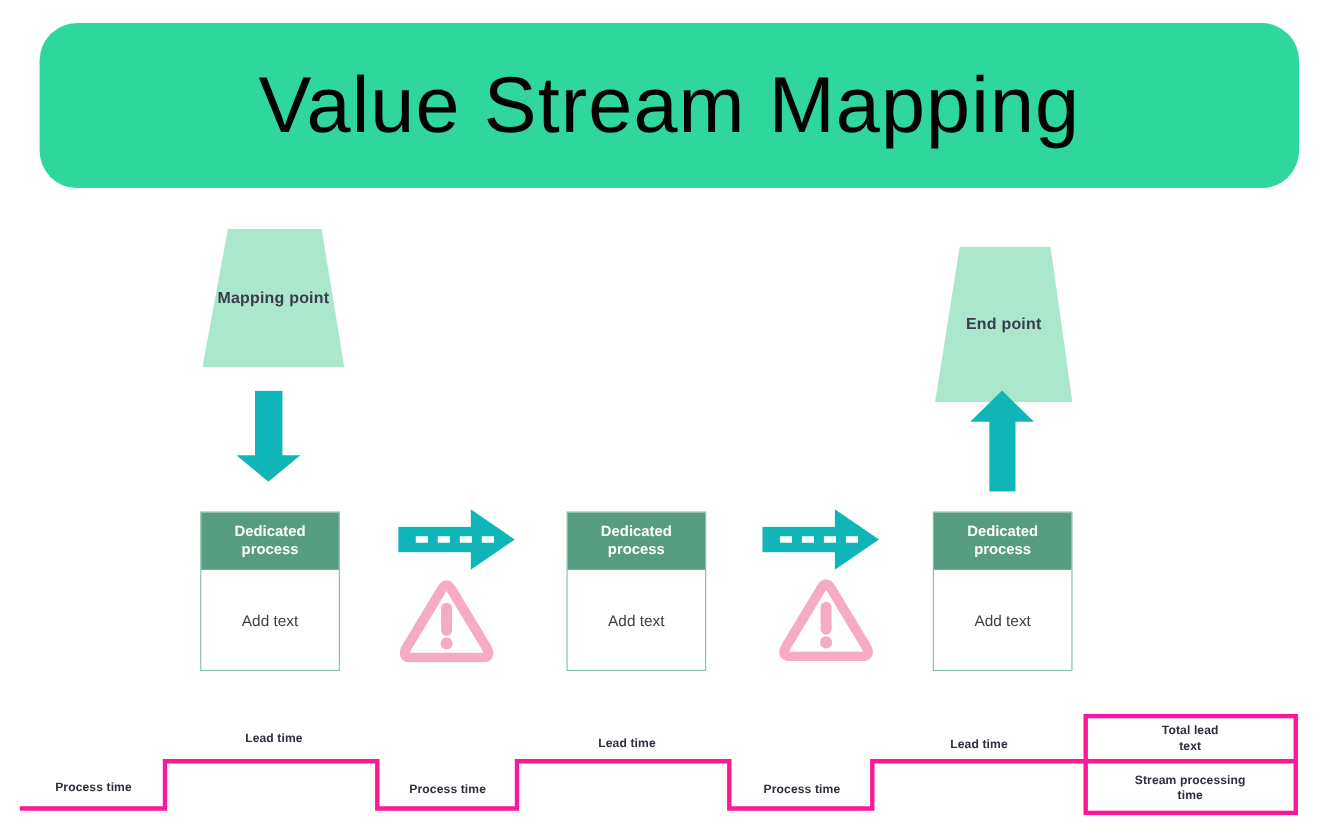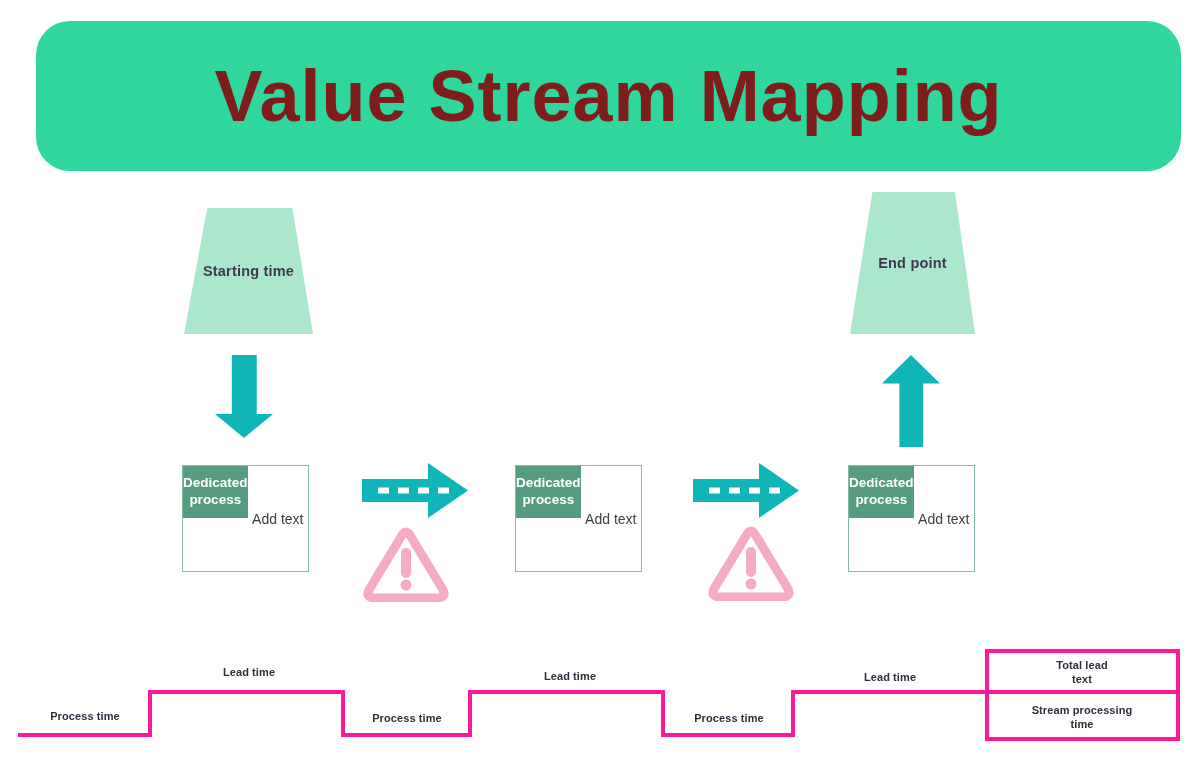--- a/index.html
+++ b/index.html
@@ -19,49 +19,49 @@
   .canvas{
     position:relative;width:1200px;height:759px;background:#ffffff;overflow:hidden;
   }
   
   .banner{
     position:absolute;left:36px;top:21px;width:1145px;height:150px;
     background:var(--banner-green);border-radius:34px;
     display:flex;align-items:center;justify-content:center;
   }
   .banner h1{
-    color:#7f1d1d;font-size:72px;font-weight:700;letter-spacing:1px;
+    color:#000000;font-size:72px;font-weight:400;letter-spacing:1px;
     font-family:"Liberation Sans",sans-serif;white-space:nowrap;
   }
   
   .trapezoid{
     position:absolute;background:var(--mint);
     clip-path:polygon(18% 0%, 84% 0%, 100% 100%, 0% 100%);
     display:flex;align-items:center;justify-content:center;
   }
   .trap-start{left:184px;top:208px;width:129px;height:126px;}
-  .trap-end{left:850px;top:192px;width:125px;height:142px;}
+  .trap-end{left:850px;top:224px;width:125px;height:142px;}
   .trapezoid span{
     color:var(--dark);font-weight:bold;font-size:14.5px;letter-spacing:.2px;
   }
   
   .v-arrow{position:absolute;background:var(--teal);}
   .arrow-down{
     left:215px;top:355px;width:58px;height:83px;
     clip-path:polygon(29% 0%,72% 0%,72% 71%,100% 71%,50% 100%,0% 71%,29% 71%);
   }
   .arrow-up{
     left:882px;top:355px;width:58px;height:92px;
     clip-path:polygon(50% 0%,100% 31%,71% 31%,71% 100%,30% 100%,30% 31%,0% 31%);
   }
   
   .process{
-    position:absolute;top:465px;width:127px;height:107px;
+    position:absolute;top:465px;width:127px;height:145px;
     background:#ffffff;border:1px solid var(--process-border);
-    display:flex;flex-direction:row;
+    display:flex;flex-direction:column;
   }
   .process-header{
     height:52px;background:var(--process-green);
     display:flex;align-items:center;justify-content:center;
     color:#ffffff;font-size:13.5px;font-weight:600;line-height:1.25;
     text-align:center;white-space:pre-line;
   }
   .process-body{
     flex:1;display:flex;align-items:center;justify-content:center;
     color:var(--body-text);font-size:14px;cursor:text;
@@ -79,21 +79,21 @@
 </head>
 <body>
 
 <div class="canvas">
 
   <div class="banner">
     <h1>Value Stream Mapping</h1>
   </div>
 
   <div class="trapezoid trap-start">
-    <span>Starting time</span>
+    <span>Mapping point</span>
   </div>
 
   <div class="trapezoid trap-end">
     <span>End point</span>
   </div>
 
   <div class="v-arrow arrow-down"></div>
   <div class="v-arrow arrow-up"></div>
 
   <div class="process p1">

